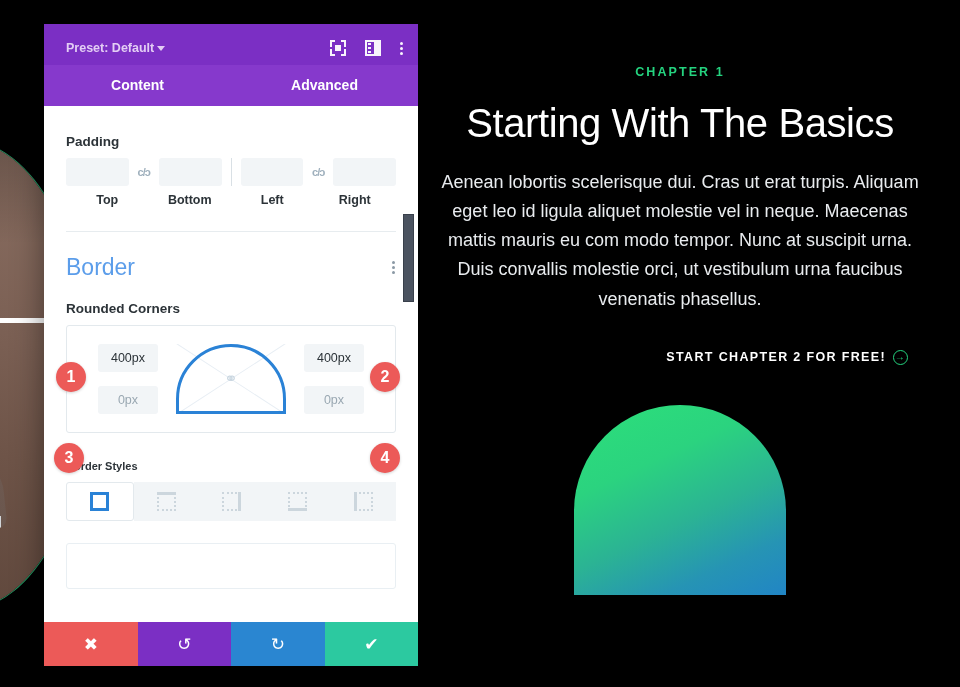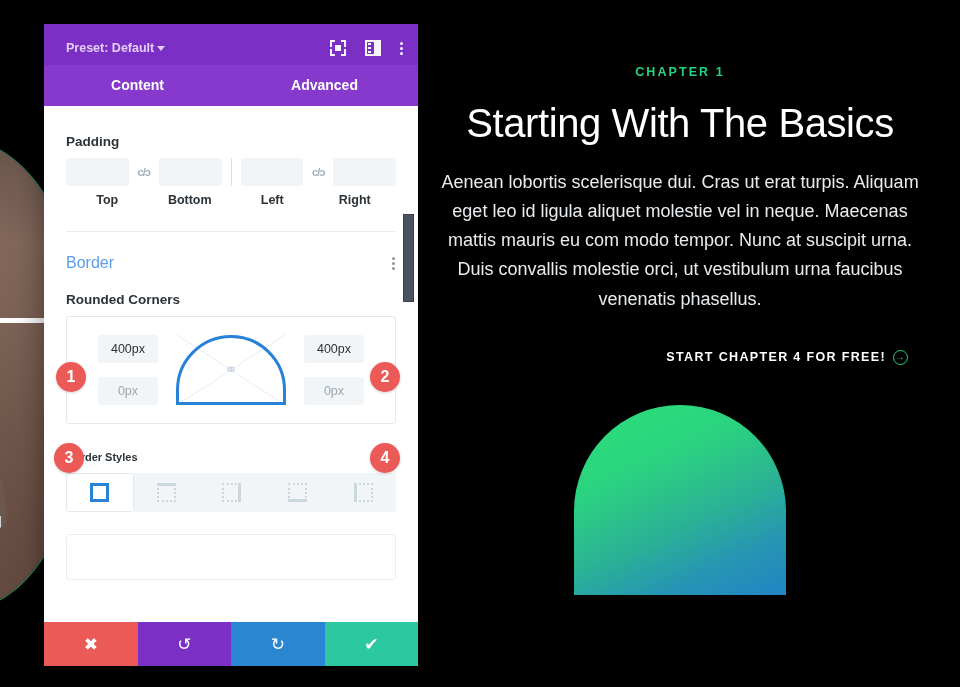--- a/index.html
+++ b/index.html
@@ -110,21 +110,21 @@
     letter-spacing: -1px;
   }
   .pad-sep { width: 1px; align-self: stretch; background: #d9e0e5; margin: 0 9px; height: 28px; }
   .pad-labels { display: flex; margin-top: 7px; }
   .pad-labels span { flex: 1; text-align: center; font-size: 12.5px; font-weight: bold; color: #2c3338; }
 
   .hr { height: 1px; background: #e7ecef; margin: 24px 0 0; }
 
   
   .border-head { display: flex; align-items: center; justify-content: space-between; padding-top: 22px; }
-  .border-title { color: #5b9dea; font-size: 16px; font-weight: normal; text-align: center; }
+  .border-title { color: #5b9dea; font-size: 23px; font-weight: normal; text-align: center; }
   .dots-dark { width: 4px; height: 15px; position: relative; cursor: pointer; }
   .dots-dark i, .dots-dark i:before, .dots-dark i:after {
     content:""; position:absolute; width:3px; height:3px; background:#8b99a5; border-radius:50%;
   }
   .dots-dark i { left:0; top:1px; }
   .dots-dark i:before { top:5px; left:0; }
   .dots-dark i:after { top:10px; left:0; }
 
   .rc-label { font-size: 13.5px; font-weight: bold; color: #2c3338; margin: 20px 0 9px; }
   .rc-box { border: 1px solid #e3e9ed; border-radius: 3px; height: 108px; position: relative; }
@@ -348,19 +348,19 @@
   <div class="badge" style="left:56px; top:362px;">1</div>
   <div class="badge" style="left:370px; top:362px;">2</div>
   <div class="badge" style="left:54px; top:443px;">3</div>
   <div class="badge" style="left:370px; top:443px;">4</div>
 
   <div class="hero">
     <div class="chapter-eyebrow">CHAPTER 1</div>
     <div class="hero-title">Starting With The Basics</div>
     <div class="hero-body">Aenean lobortis scelerisque dui. Cras ut erat turpis. Aliquam eget leo id ligula aliquet molestie vel in neque. Maecenas mattis mauris eu com modo tempor. Nunc at suscipit urna. Duis convallis molestie orci, ut vestibulum urna faucibus venenatis phasellus.</div>
     <div class="cta">
-      <span>START CHAPTER 4 FOR FREE!</span>
+      <span>START CHAPTER 2 FOR FREE!</span>
       <span class="cta-arrow">→</span>
     </div>
     <div class="gradient-shape"></div>
   </div>
 
 </div>
 
 </body></html>

